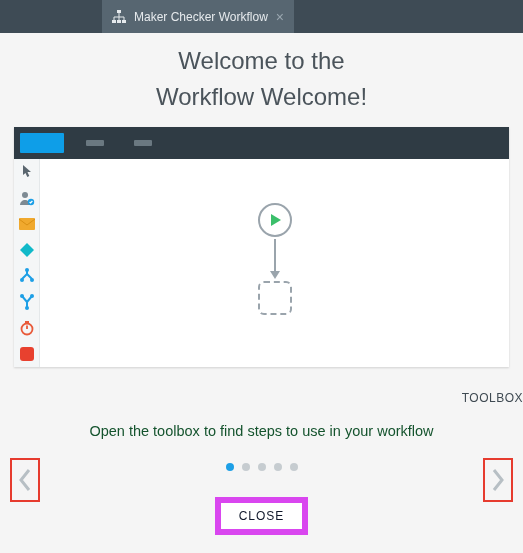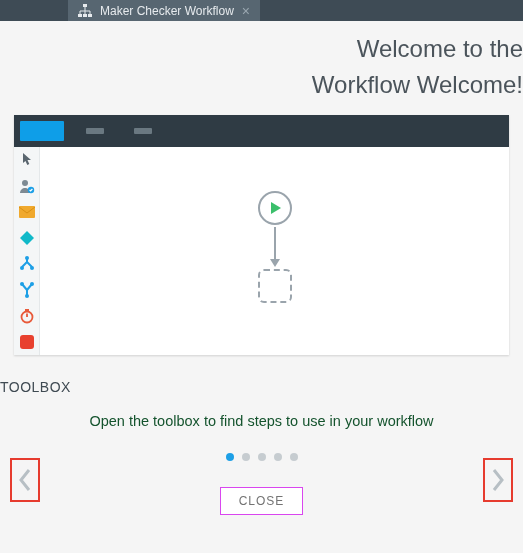--- a/index.html
+++ b/index.html
@@ -5,44 +5,44 @@
   * { box-sizing: border-box; margin: 0; padding: 0; }
   body {
     font-family: "Segoe UI", Arial, sans-serif;
     background: #f5f5f5;
     width: 523px;
     height: 553px;
     overflow: hidden;
     color: #3a3f44;
   }
   .tab-bar {
-    height: 21px;
+    height: 33px;
     background: #3e4b55;
     display: flex;
     align-items: stretch;
-    padding-left: 68px;
+    padding-left: 102px;
   }
   .tab {
     background: #576671;
     display: flex;
     align-items: center;
     padding: 0 10px;
     gap: 8px;
     color: #e6eaed;
     font-size: 12px;
   }
   .tab .icon svg { display:block; }
   .tab .close-x {
     color: #9aa7b0;
     font-size: 14px;
     line-height: 1;
     cursor: pointer;
   }
   .welcome {
-    text-align: right;
+    text-align: center;
     color: #4b545b;
     padding: 10px 0 6px;
   }
   .welcome h1 { font-weight: 400; font-size: 24px; line-height: 1.5; }
 
   .screenshot-area {
     margin: 6px 14px 0;
     background: #fff;
     box-shadow: 0 1px 2px rgba(0,0,0,.15);
     height: 240px;
@@ -117,22 +117,22 @@
   .drop-target {
     position:absolute;
     left:50%; top:122px;
     transform: translateX(-50%);
     width: 34px; height: 34px;
     border: 2px dashed #9aa4ac;
     border-radius: 6px;
   }
 
   .toolbox-title {
-    text-align:left;
-    font-size: 14px;
+    text-align:right;
+    font-size: 12px;
     font-weight:400;
     color:#3f4a52;
     margin-top: 24px;
     letter-spacing: .5px;
   }
   .toolbox-desc {
     text-align:center;
     font-size: 14.5px;
     color:#14532d;
     margin-top: 18px;
@@ -160,25 +160,25 @@
   }
   .nav-arrow.left { left:10px; }
   .nav-arrow.right { right:10px; }
   .nav-arrow svg { display:block; }
 
   .close-wrap {
     display:flex;justify-content:center;
     margin-top: 26px;
   }
   .close-btn {
-    border: 1px solid #d946ef;
+    border: 6px solid #d946ef;
     padding: 6px 18px;
     font-size: 12px;
     letter-spacing: 1px;
-    color:#737373;
+    color:#0f172a;
     background:#fff;
     cursor:pointer;
   }
 </style>
 </head>
 <body>
 
 <div class="tab-bar">
   <div class="tab">
     <span class="icon">

